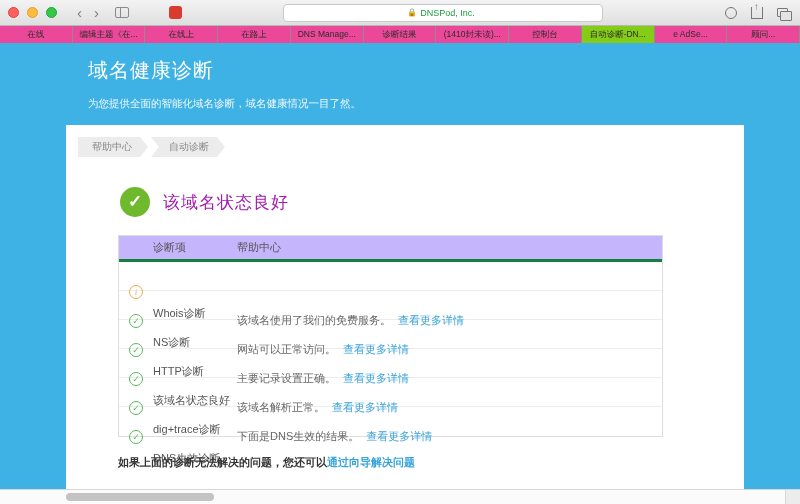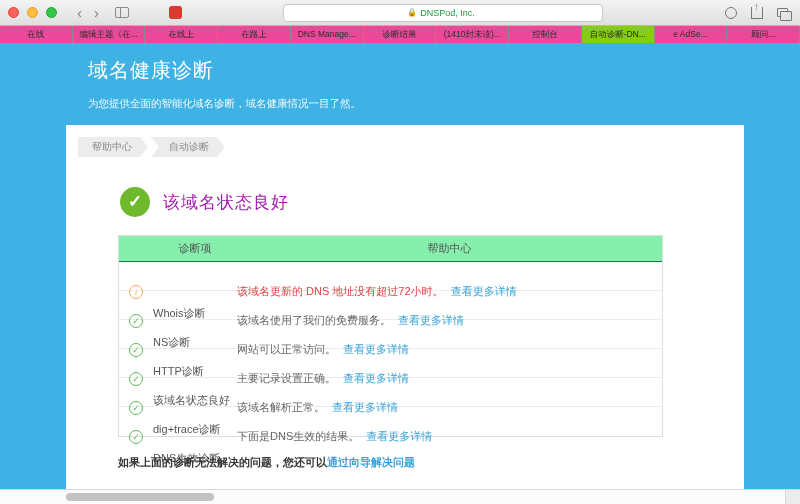--- a/index.html
+++ b/index.html
@@ -61,22 +61,22 @@
   .diag-btn { margin-left:16px; background:#3486b8; color:#fff; border:none;
     font-size:11px; padding:6px 16px; border-radius:3px; cursor:pointer;
     font-family:"Liberation Sans", sans-serif; }
 
   .status-row { margin:30px 0 0 54px; display:flex; align-items:center; }
   .big-check { width:30px; height:30px; border-radius:50%; background:#6fb92c;
     color:#fff; font-size:17px; font-weight:bold; text-align:center; line-height:30px; }
   .status-row h2 { margin-left:13px; font-size:17px; font-weight:400; color:#a21caf; letter-spacing:1px; }
 
   .diag-table { margin:18px 0 0 52px; width:545px; border:1px solid #ddd; font-size:11px; }
-  .t-head { display:grid; grid-template-columns:34px 84px 1fr; background:#86efac;
-    border-bottom:1px solid #15803d; color:#555; height:26px; align-items:center;text-align:center; }
+  .t-head { display:grid; grid-template-columns:34px 84px 1fr; background:#c4b5fd;
+    border-bottom:3px solid #15803d; color:#555; height:26px; align-items:center; }
   .t-row { display:grid; grid-template-columns:34px 84px 1fr; height:29px;
     align-items:center; border-bottom:1px solid #ececec; }
   .t-row:last-child { border-bottom:none; }
   .icell { display:flex; justify-content:center; }
   .ok-icon { width:14px; height:14px; border:1px solid #5cb85c; border-radius:50%;
     color:#5cb85c; font-size:9px; line-height:13px; text-align:center; }
   .warn-icon { width:14px; height:14px; border:1px solid #f0ad4e; border-radius:50%;
     color:#f0ad4e; font-size:9px; font-style:italic; font-family:"Liberation Serif", serif;
     line-height:13px; text-align:center; }
   .dname { color:#555;margin-top:44px; }
@@ -155,24 +155,20 @@
         <span></span>
         <span>诊断项</span>
         <span>帮助中心</span>
       </div>
 
       <div class="t-row">
         <span class="icell">
             <span class="warn-icon">i</span>
           </span>
         <span class="dname">Whois诊断</span>
-        <span class="dresult">
-          <span class="red">该域名更新的 DNS 地址没有超过72小时。</span>
-          <a class="more-link" href="#">查看更多详情</a>
-        </span>
       </div>
 
       <div class="t-row">
         <span class="icell">
             <span class="ok-icon">✓</span>
           </span>
         <span class="dname">NS诊断</span>
         <span class="dresult">
           <span>该域名使用了我们的免费服务。</span>
           <a class="more-link" href="#">查看更多详情</a>

